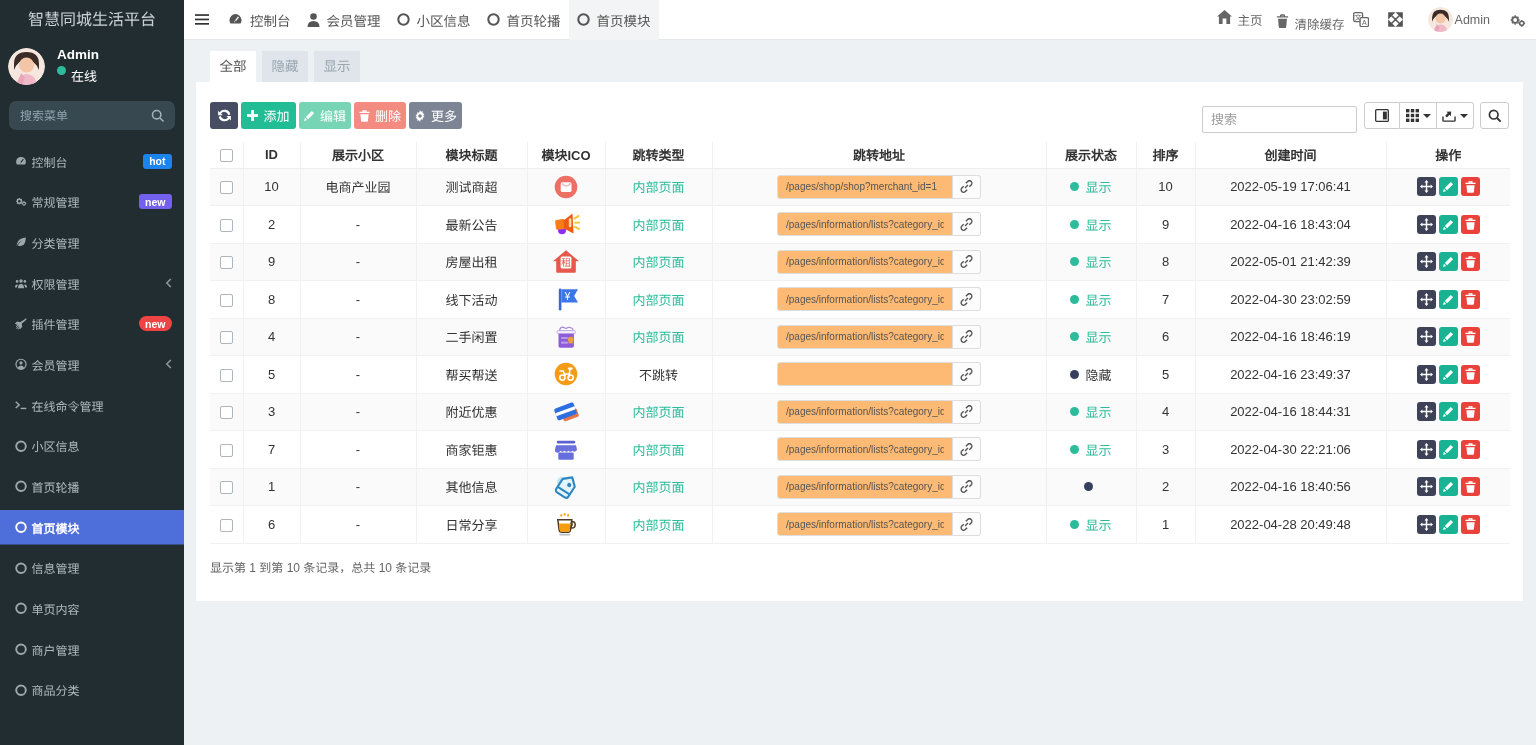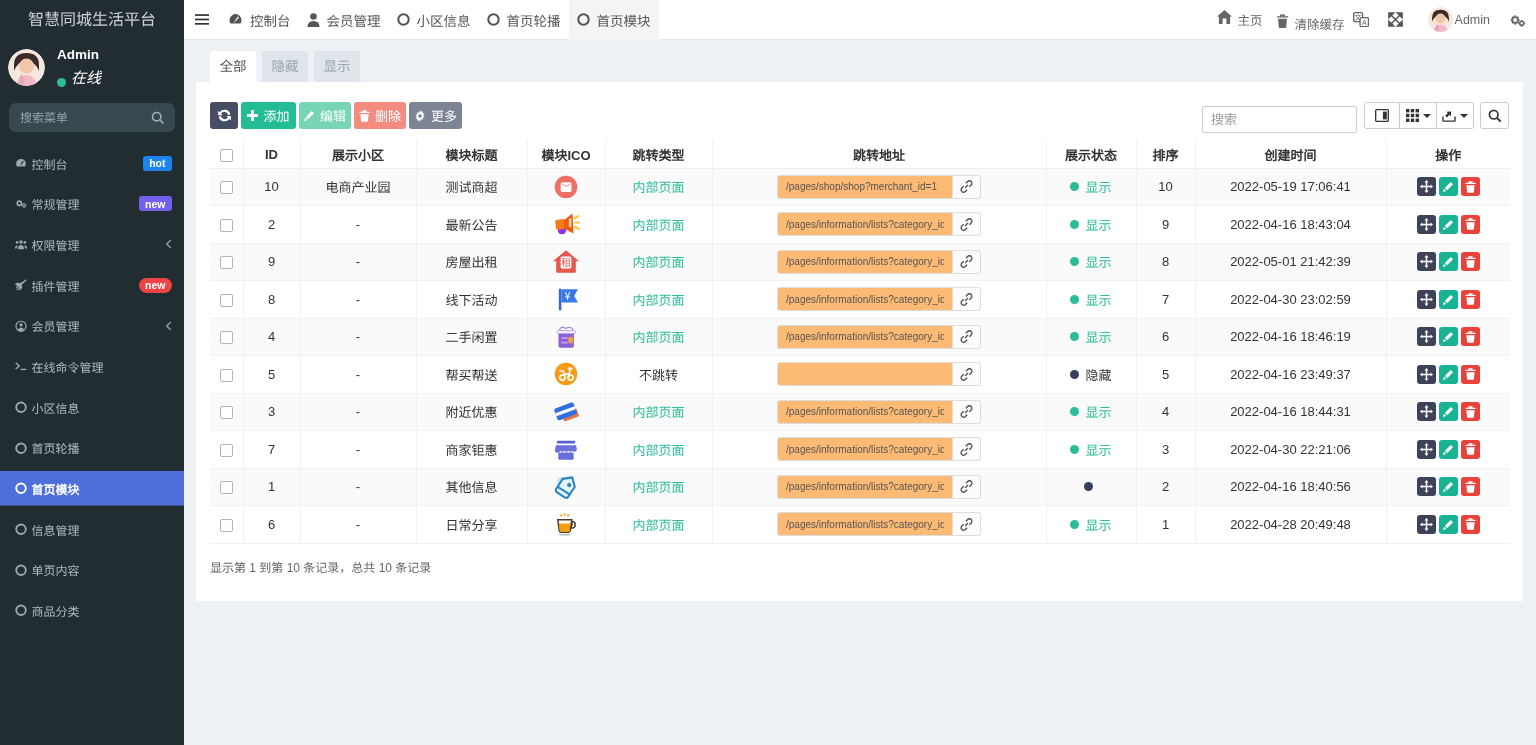--- a/index.html
+++ b/index.html
@@ -7,21 +7,21 @@
 html,body { width:1536px; height:745px; overflow:hidden; }
 body { font-family:"Liberation Sans",sans-serif; font-size:13px; color:#333; background:#eef1f4; }
 
 
 .sidebar { position:fixed; left:0; top:0; width:184px; height:745px; background:#222d32; z-index:20; }
 .logo { height:40px; line-height:40px; text-align:center; color:#ccd3d6; font-size:16px; font-weight:400; white-space:nowrap; }
 .userpanel { padding:7px 10px 10px 8px; display:flex; align-items:center; }
 .avatar36 { width:37px; height:37px; border-radius:50%; overflow:hidden; flex:0 0 37px; }
 .userinfo { margin-left:12px; color:#fff; }
 .userinfo .uname { font-weight:bold; font-size:13.5px; margin-bottom:4px; }
-.userinfo .ustat { font-size:15px; display:flex; align-items:flex-end;font-style:italic; }
+.userinfo .ustat { font-size:13px; display:flex; align-items:flex-start; }
 .dot-online { width:9px; height:9px; background:#2cbc9c; border-radius:50%; display:inline-block; margin-right:5px; }
 .sidesearch { margin:6px 9px 9px 9px; position:relative; }
 .sidesearch input { width:100%; height:29px; background:#374850; border:0; border-radius:7px; color:#8aa4ae; font-size:12px; padding:0 30px 0 11px; font-family:"Liberation Sans",sans-serif; }
 .sidesearch input::placeholder { color:#90a6ae; }
 .sidesearch .sicon { position:absolute; right:10px; top:8px; }
 .menu { list-style:none; margin-top:0; padding-top:1.7px; }
 .menu li { height:40.7px; display:flex; align-items:center; padding:0 12.5px 0 14.5px; color:#aeb9bd; font-size:12px; position:relative; }
 .menu li .mico { width:12px; margin-right:5px; text-align:center; flex:0 0 12px; display:flex; align-items:center; justify-content:center; }
 .menu li .mico svg { width:12.5px; height:12.5px; }
 .menu li.active { background:linear-gradient(#4e6fd9,#4e6fd9) center/100% 34.5px no-repeat; color:#fff; font-weight:bold; }
@@ -130,20 +130,25 @@
         </span>控制台<span class="badge hot">hot</span></li>
     <li><span class="mico">
           <svg width="16" height="15" viewBox="0 0 18 16">
             <circle cx="6.5" cy="8" r="3" fill="none" stroke="#9da8ad" stroke-width="2"></circle>
             <path d="M6.5 3 v2 M6.5 11 v2 M1.7 8 h2 M9.3 8 h2 M3.1 4.6 l1.4 1.4 M8.5 10 l1.4 1.4 M3.1 11.4 l1.4-1.4 M8.5 6 l1.4-1.4" stroke="#9da8ad" stroke-width="1.6"></path>
             <circle cx="13.5" cy="11.5" r="2.2" fill="none" stroke="#9da8ad" stroke-width="1.7"></circle>
             <path d="M13.5 8 v1.5 M13.5 13.6 v1.5 M10 11.5 h1.5 M15.6 11.5 h1.5" stroke="#9da8ad" stroke-width="1.4"></path>
           </svg>
         </span>常规管理<span class="badge newp">new</span></li>
     <li><span class="mico">
+          <svg width="15" height="15" viewBox="0 0 16 16">
+            <path d="M14.5 2 C8 2 3.5 4.5 2 13 C6 6 10 5.5 10 5.5 C5 8 4 12.5 4 12.5 C8 13.5 11 12.5 12.5 10 C14.4 6.8 14.5 2 14.5 2 Z" fill="#9da8ad"></path>
+          </svg>
+        </span>分类管理</li>
+    <li><span class="mico">
           <svg width="16" height="14" viewBox="0 0 18 15">
             <circle cx="9" cy="4" r="2.6" fill="#9da8ad"></circle>
             <path d="M4.5 15 Q4.5 8.5 9 8.5 Q13.5 8.5 13.5 15 Z" fill="#9da8ad"></path>
             <circle cx="3.2" cy="4.8" r="2" fill="#9da8ad"></circle>
             <path d="M0 14 Q0 9.5 3.2 9.5 L4.4 10 Q2.8 11.8 2.8 14 Z" fill="#9da8ad"></path>
             <circle cx="14.8" cy="4.8" r="2" fill="#9da8ad"></circle>
             <path d="M18 14 Q18 9.5 14.8 9.5 L13.6 10 Q15.2 11.8 15.2 14 Z" fill="#9da8ad"></path>
           </svg>
         </span>权限管理<span class="chev">
           <svg width="7" height="10" viewBox="0 0 7 10">
@@ -190,20 +195,25 @@
     <li><span class="mico">
           <svg width="13" height="13" viewBox="0 0 14 14">
             <circle cx="7" cy="7" r="5.6" fill="none" stroke="#9da8ad" stroke-width="2.2"></circle>
           </svg>
         </span>信息管理</li>
     <li><span class="mico">
           <svg width="13" height="13" viewBox="0 0 14 14">
             <circle cx="7" cy="7" r="5.6" fill="none" stroke="#9da8ad" stroke-width="2.2"></circle>
           </svg>
         </span>单页内容</li>
+    <li><span class="mico">
+          <svg width="13" height="13" viewBox="0 0 14 14">
+            <circle cx="7" cy="7" r="5.6" fill="none" stroke="#9da8ad" stroke-width="2.2"></circle>
+          </svg>
+        </span>商户管理</li>
     <li><span class="mico">
           <svg width="13" height="13" viewBox="0 0 14 14">
             <circle cx="7" cy="7" r="5.6" fill="none" stroke="#9da8ad" stroke-width="2.2"></circle>
           </svg>
         </span>商品分类</li>
   </ul>
 </div>
 
 <div class="topbar">
   <div class="hamb">

